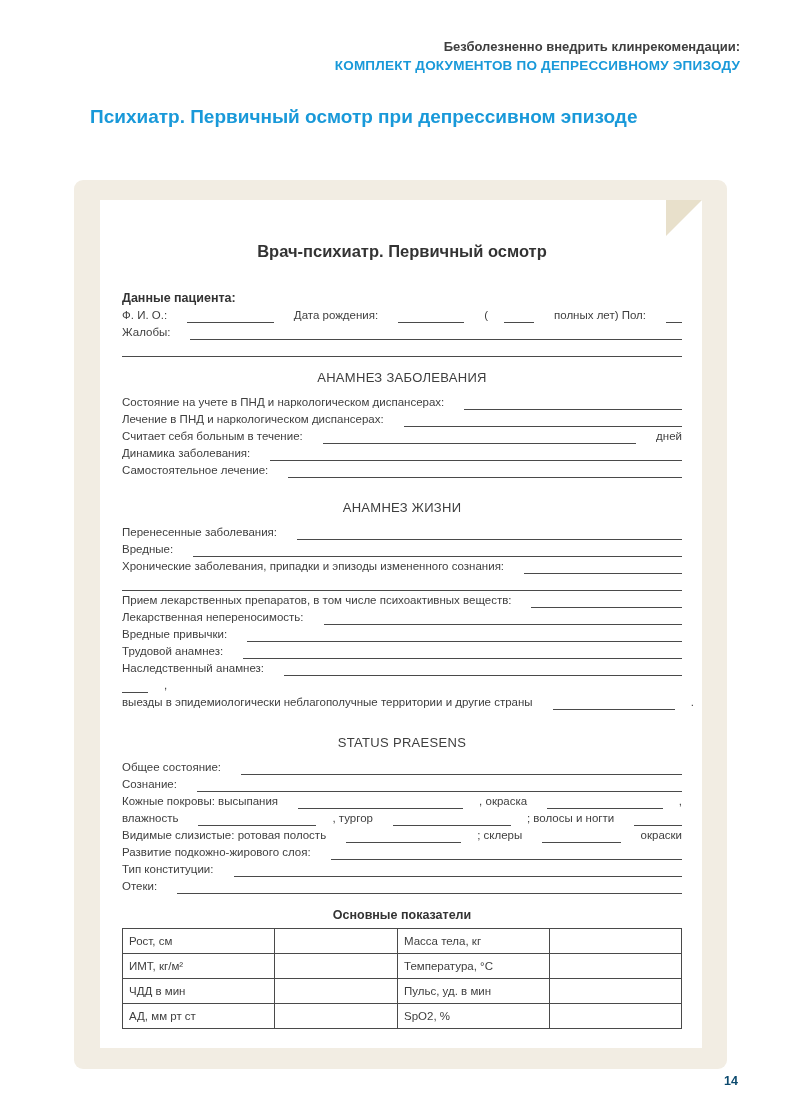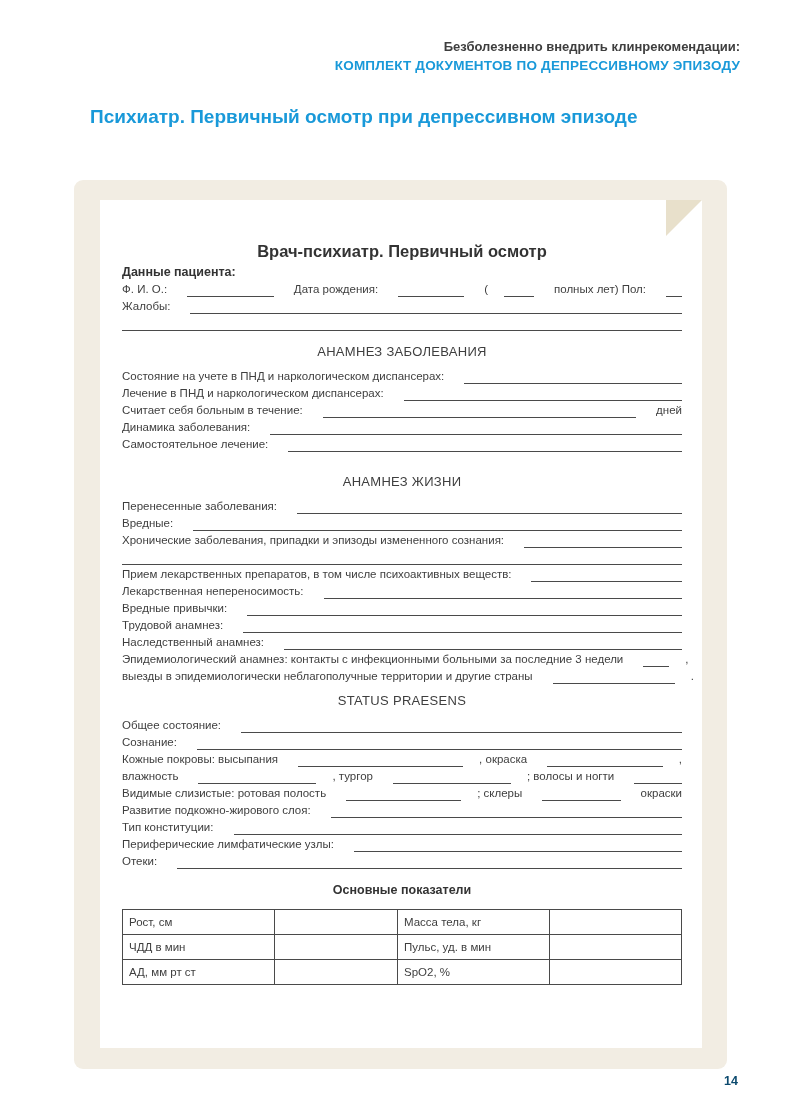--- a/index.html
+++ b/index.html
@@ -12,34 +12,34 @@
   .top-header .line1{font-size:13px;font-weight:bold;color:#3e3e3e;}
   .top-header .line2{font-size:13.5px;font-weight:bold;color:#1999d9;letter-spacing:.2px;margin-top:2px;}
   
   .doc-title{position:absolute;left:90px;top:104px;font-size:19px;font-weight:bold;color:#1999d9;line-height:26px;}
   
   .panel{position:absolute;left:74px;top:180px;width:653px;height:889px;background:#f2ede3;border-radius:9px;}
   .paper{position:absolute;left:26px;top:20px;width:602px;height:848px;background:#ffffff;box-sizing:border-box;padding:0 20px 0 22px;}
   .fold{position:absolute;top:0;right:0;width:36px;height:36px;background:#e8e0cb;clip-path:polygon(0 0,100% 0,0 100%);}
   
   .form-title{margin-top:40px;text-align:center;font-size:16.5px;font-weight:bold;color:#333;line-height:22px;}
-  .bold-label{margin-top:2px;font-size:12.5px;font-weight:bold;color:#333;line-height:16px;}
+  .bold-label{margin-top:28px;font-size:12.5px;font-weight:bold;color:#333;line-height:16px;}
   .sec-heading{text-align:center;font-size:13px;color:#3e3e3e;letter-spacing:.3px;line-height:17px;margin-top:21px;margin-bottom:7px;}
   .sec-heading.first{margin-top:12px;}
-  .sec-heading.status{margin-top:8px;}
+  .sec-heading.status{margin-top:24px;}
   .row{display:flex;align-items:flex-end;column-gap:20px;height:17px;font-size:11.5px;line-height:16px;white-space:nowrap;color:#3e3e3e;}
   .row .lbl{flex:0 0 auto;}
   .fill{flex:0 0 auto;border-bottom:1px solid #4a4a4a;height:11px;}
   .fill.grow{flex:1 1 auto;}
   .tight{margin-left:-4px;}
   .w16{width:16px;} .w26{width:26px;} .w30{width:30px;} .w66{width:66px;}
   .w115{width:115px;} .w118{width:118px;} .w122{width:122px;} .w165{width:165px;}
   
   .vitals-label{margin-top:13px;font-size:12.5px;font-weight:bold;color:#333;line-height:16px;text-align:center;}
-  table.vitals{margin-top:11px;width:560px;border-collapse:collapse;table-layout:fixed;}
+  table.vitals{margin-top:5px;width:560px;border-collapse:collapse;table-layout:fixed;}
   table.vitals td{border:1.5px solid #4a4a4a;height:25px;font-size:11.5px;color:#3e3e3e;padding:0 0 0 6px;box-sizing:border-box;}
   td.c0{width:27.2%;} td.c1{width:22%;} td.c2{width:27.2%;} td.c3{width:23.6%;}
   
   .page-num{position:absolute;right:49px;top:1074px;font-size:12.5px;font-weight:bold;color:#0c4a6e;}
 </style>
 </head>
 <body>
 
 <div class="top-header">
   <div class="line1">Безболезненно внедрить клинрекомендации:</div>
@@ -131,21 +131,20 @@
     </div>
     <div class="row">
       <span class="lbl">Трудовой анамнез:</span>
       <span class="fill grow"></span>
     </div>
     <div class="row">
       <span class="lbl">Наследственный анамнез:</span>
       <span class="fill grow"></span>
     </div>
     <div class="row">
-      <span class="lbl">Эпидемиологический анамнез: контакты с инфекционными больными за последние 3 недели</span>
       <span class="fill w26"></span>
       <span class="lbl tight">,</span>
     </div>
     <div class="row">
       <span class="lbl">выезды в эпидемиологически неблагополучные территории и другие страны</span>
       <span class="fill w122"></span>
       <span class="lbl tight">.</span>
     </div>
 
     <div class="sec-heading status">STATUS PRAESENS</div>
@@ -182,36 +181,38 @@
     </div>
     <div class="row">
       <span class="lbl">Развитие подкожно-жирового слоя:</span>
       <span class="fill grow"></span>
     </div>
     <div class="row">
       <span class="lbl">Тип конституции:</span>
       <span class="fill grow"></span>
     </div>
     <div class="row">
-      <span class="lbl">Периферические лимфатические узлы:</span>
-      <span class="fill grow"></span>
-    </div>
-    <div class="row">
       <span class="lbl">Отеки:</span>
       <span class="fill grow"></span>
     </div>
 
     <div class="vitals-label">Основные показатели</div>
 
     <table class="vitals">
       <tbody>
         <tr>
           <td class="c0">Рост, см</td>
           <td class="c1"></td>
           <td class="c2">Масса тела, кг</td>
+          <td class="c3"></td>
+        </tr>
+        <tr>
+          <td class="c0">ИМТ, кг/м²</td>
+          <td class="c1"></td>
+          <td class="c2">Температура, °С</td>
           <td class="c3"></td>
         </tr>
         <tr>
           <td class="c0">ЧДД в мин</td>
           <td class="c1"></td>
           <td class="c2">Пульс, уд. в мин</td>
           <td class="c3"></td>
         </tr>
         <tr>
           <td class="c0">АД, мм рт ст</td>

